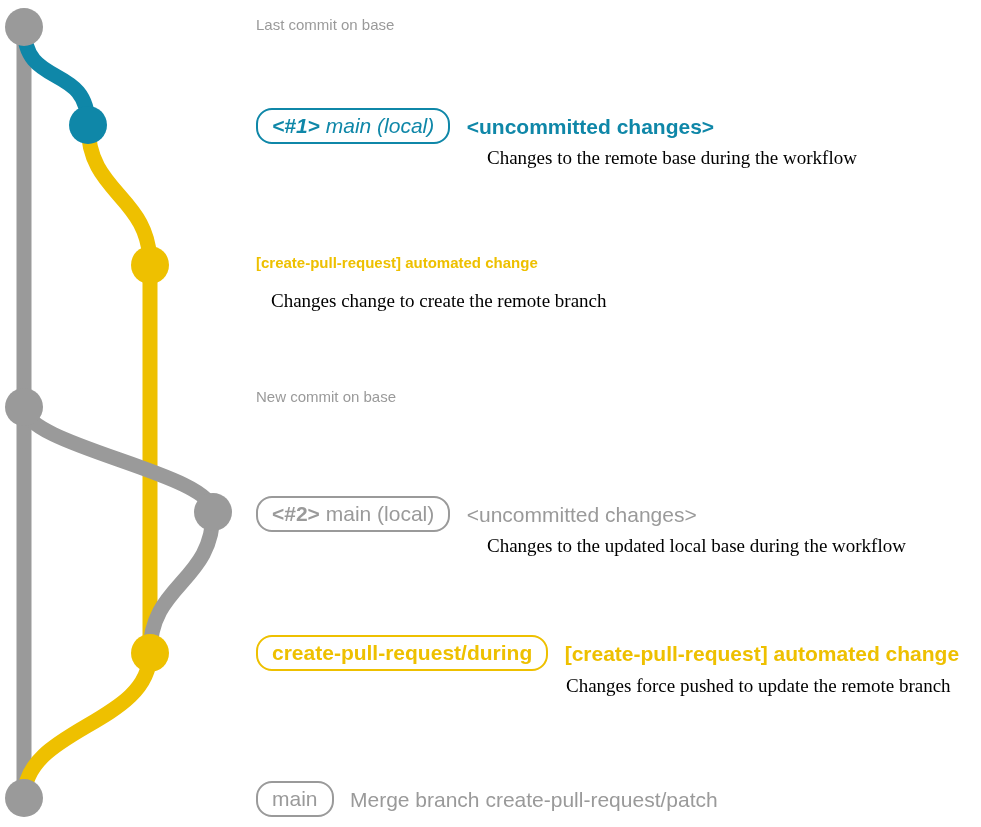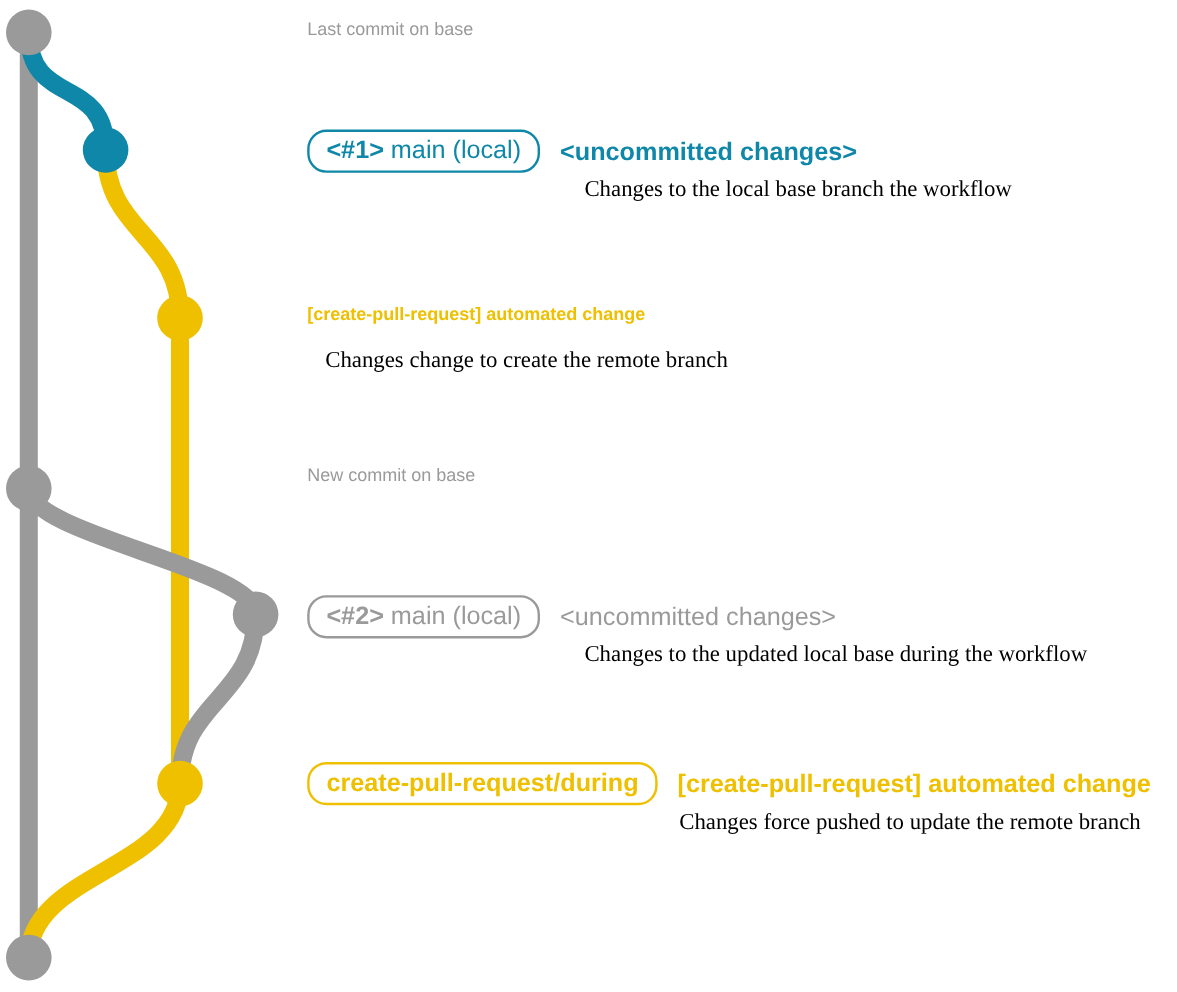--- a/index.html
+++ b/index.html
@@ -42,21 +42,21 @@
     display: inline-block;
     vertical-align: middle;
     border: 2px solid #9a9a9a;
     border-radius: 16px;
     padding: 5px 14px 6px 14px;
     font-size: 21px;
     line-height: 1;
     color: #9a9a9a;
     background: transparent;
   }
-  .badge.blue   { border-color: #0f87a8; color: #0f87a8; }
+  .badge.blue   { border-color: #0f87a8; color: #0f87a8; font-style: italic; }
   .badge.yellow { border-color: #eec000; color: #eec000; }
   .badge.gray   { border-color: #9a9a9a; color: #9a9a9a; }
 
   .badge .b-strong { font-weight: bold; }
   .badge .b-normal { font-weight: normal; }
   .badge.yellow .b-strong { font-weight: bold; }
 
   .subject {
     display: inline-block;
     vertical-align: middle;
@@ -119,21 +119,21 @@
   <div class="anno-row" style="left:256px; top:16px;">
     <span class="standalone-subject gray">Last commit on base</span>
   </div>
 
   <div class="anno-row" style="left:256px; top:108px;">
     <span class="badge blue">
       <span class="b-strong">&lt;#1&gt;</span><span class="b-normal"> main (local)</span>
     </span>
     <span class="subject blue">&lt;uncommitted changes&gt;</span>
   </div>
-  <div class="note" style="left:487px; top:148px;">Changes to the local base branch the workflow</div>
+  <div class="note" style="left:487px; top:148px;">Changes to the remote base during the workflow</div>
 
   <div class="anno-row" style="left:256px; top:254px;">
     <span class="standalone-subject yellow">[create-pull-request] automated change</span>
   </div>
   <div class="note" style="left:271px; top:291px;">Changes change to create the remote branch</div>
 
   <div class="anno-row" style="left:256px; top:388px;">
     <span class="standalone-subject gray">New commit on base</span>
   </div>
 
@@ -146,14 +146,20 @@
   <div class="note" style="left:487px; top:536px;">Changes to the updated local base during the workflow</div>
 
   <div class="anno-row" style="left:256px; top:635px;">
     <span class="badge yellow">
       <span class="b-strong">create-pull-request/during</span>
     </span>
     <span class="subject yellow">[create-pull-request] automated change</span>
   </div>
   <div class="note" style="left:566px; top:676px;">Changes force pushed to update the remote branch</div>
 
+  <div class="anno-row" style="left:256px; top:781px;">
+    <span class="badge gray">
+      <span class="b-normal">main</span>
+    </span>
+    <span class="subject gray">Merge branch create-pull-request/patch</span>
+  </div>
 
 </div>
 
 </body></html>

